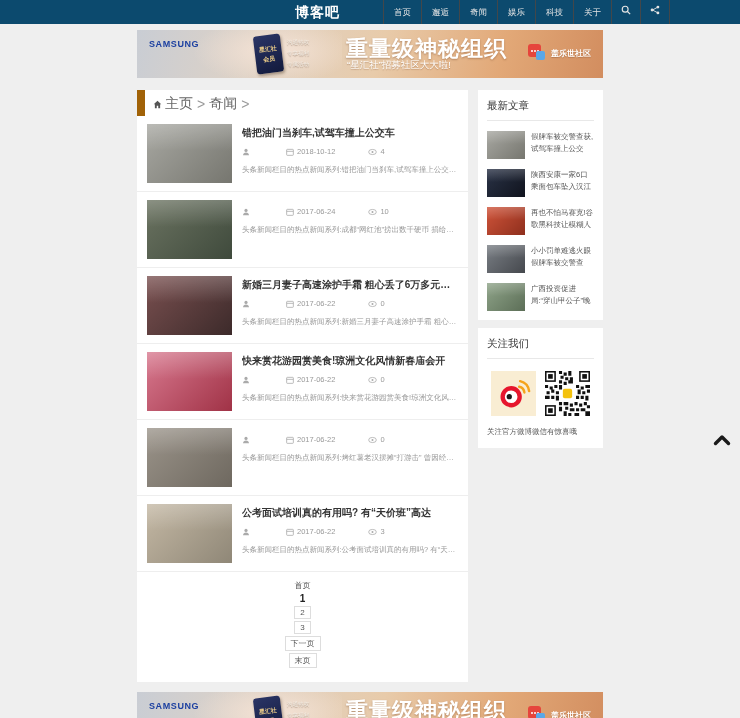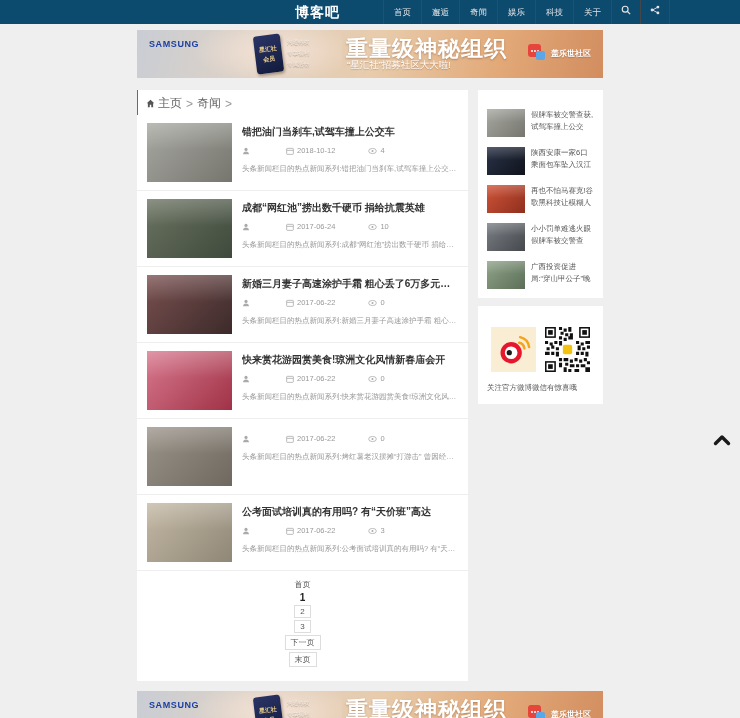--- a/index.html
+++ b/index.html
@@ -39,22 +39,22 @@
   .bub-red { position:absolute; left:0; top:0; width:13px; height:13px; background:#e6453c;
     border-radius:3px; display:flex; align-items:center; justify-content:center; }
   .bub-red i { display:block; width:2px; height:2px; background:#fff; border-radius:50%; margin:0 .5px; }
   .bub-blue { position:absolute; left:8px; top:7px; width:9px; height:9px; background:#5aa7e8; border-radius:2px; }
   .b-comm { font-size:8px; font-weight:bold; color:#fff; margin-left:3px; text-shadow:0 1px 1px rgba(120,70,40,.4); white-space:nowrap; }
   
   .page { width:466px; margin:7px auto 0 auto; display:flex; }
   .content-left { width:331px; background:#fff; }
   .sidebar { width:125px; margin-left:10px; }
   
-  .breadcrumb { border-left:1px solid #a16207; padding:5px 8px 3px 8px; display:flex;
-    align-items:center; font-size:12px; color:#666; }
+  .breadcrumb { border-left:8px solid #a16207; padding:5px 8px 3px 8px; display:flex;
+    align-items:center; font-size:14px; color:#666; }
   .breadcrumb .crumb { cursor:pointer; margin:0 3px; }
   .breadcrumb .sep { color:#999; margin:0 1px; }
   
   .article { display:flex; padding:8px 10px; border-bottom:1px solid #eee; }
   .thumb { width:85px; height:59px; flex-shrink:0; position:relative; overflow:hidden; cursor:pointer; }
   .thumb::after { content:""; position:absolute; left:0; top:0; right:0; height:45%;
     background:linear-gradient(rgba(255,255,255,.22), rgba(255,255,255,0)); }
   .a-body { margin-left:10px; min-width:0; flex:1; }
   .a-title { font-size:10px; font-weight:bold; color:#333; white-space:nowrap; overflow:hidden;
     text-overflow:ellipsis; cursor:pointer; margin-top:2px; }
@@ -183,21 +183,20 @@
               <span>4</span>
             </span>
         </div>
         <div class="a-excerpt">头条新闻栏目的热点新闻系列:错把油门当刹车,试驾车撞上公交车...</div>
       </div>
     </div>
 
     <div class="article">
       <div class="thumb" style="background: linear-gradient(135deg, rgb(107, 115, 97), rgb(63, 74, 60));"></div>
       <div class="a-body">
-        <div class="a-title">成都“网红池”捞出数千硬币 捐给抗震英雄</div>
         <div class="a-meta">
           <span class="m">
               <svg width="8" height="8" viewBox="0 0 12 12">
                 <circle cx="6" cy="3.6" r="2.4" fill="#aaa"></circle>
                 <path d="M1.5 11c0-2.6 2-4.2 4.5-4.2s4.5 1.6 4.5 4.2z" fill="#aaa"></path>
               </svg>
             </span>
           <span class="m">
               <svg width="8" height="8" viewBox="0 0 12 12">
                 <rect x="1" y="2" width="10" height="9" rx="1" fill="none" stroke="#aaa" stroke-width="1.2"></rect>
@@ -341,20 +340,21 @@
       <span class="pg current">1</span>
       <span class="pg boxed">2</span>
       <span class="pg boxed">3</span>
       <span class="pg boxed">下一页</span>
       <span class="pg boxed">末页</span>
     </div>
   </div>
 
   <div class="sidebar">
     <div class="widget">
+      <h3 class="w-title">最新文章</h3>
       <div class="s-item">
         <div class="s-thumb" style="background: linear-gradient(135deg, rgb(168, 168, 162), rgb(118, 118, 111));"></div>
         <div class="s-text">假牌车被交警查获,试驾车撞上公交车...</div>
       </div>
       <div class="s-item">
         <div class="s-thumb" style="background: linear-gradient(135deg, rgb(42, 51, 71), rgb(16, 19, 29));"></div>
         <div class="s-text">陕西安康一家6口乘面包车坠入汉江4死2伤...</div>
       </div>
       <div class="s-item">
         <div class="s-thumb" style="background: linear-gradient(135deg, rgb(208, 84, 58), rgb(142, 47, 29));"></div>
@@ -364,20 +364,21 @@
         <div class="s-thumb" style="background: linear-gradient(135deg, rgb(122, 127, 133), rgb(69, 72, 77));"></div>
         <div class="s-text">小小罚单难逃火眼 假牌车被交警查获...</div>
       </div>
       <div class="s-item">
         <div class="s-thumb" style="background: linear-gradient(135deg, rgb(143, 164, 137), rgb(92, 110, 87));"></div>
         <div class="s-text">广西投资促进局:“穿山甲公子”晚宴系李...</div>
       </div>
     </div>
 
     <div class="widget">
+      <h3 class="w-title">关注我们</h3>
       <div class="follow-row">
         <div class="weibo-box">
           <span>
             <svg width="34" height="34" viewBox="0 0 36 36">
               <circle cx="15" cy="23" r="9" fill="#fff" stroke="#e6162d" stroke-width="4.6"></circle>
               <circle cx="13" cy="23" r="2.8" fill="#1a1a1a"></circle>
               <path d="M23.5 12.5a7 7 0 0 1 5.5 6" stroke="#f5a31a" stroke-width="2.6" fill="none" stroke-linecap="round"></path>
               <path d="M24.5 6.5a12.5 12.5 0 0 1 9.5 10.5" stroke="#f5a31a" stroke-width="2.6" fill="none" stroke-linecap="round"></path>
             </svg>
           </span>

